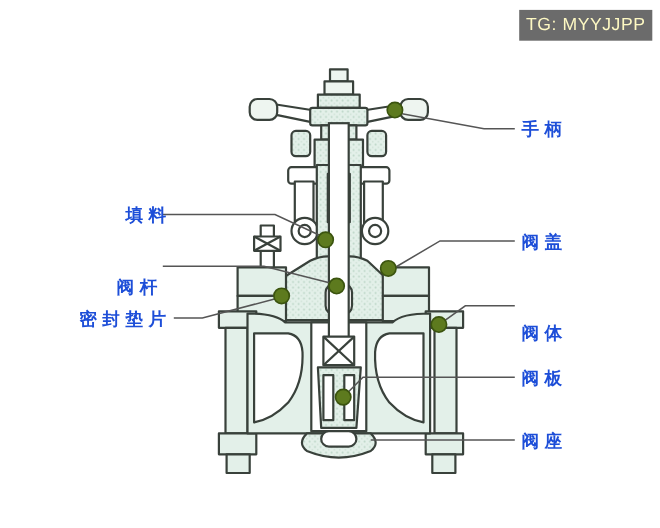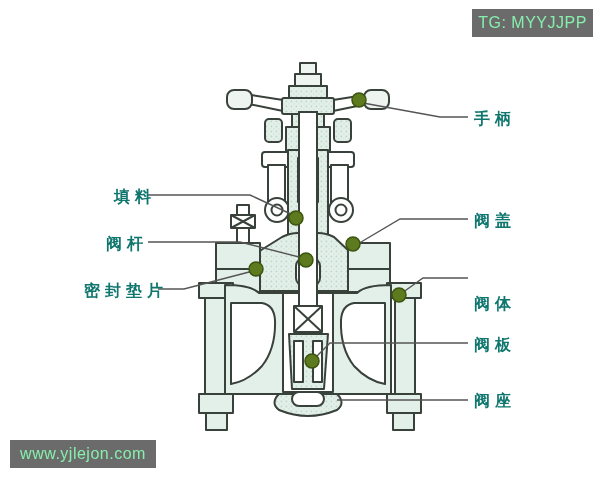--- a/index.html
+++ b/index.html
@@ -2,26 +2,26 @@
 <html><head>
 <meta charset="utf-8">
 <style>
   html,body{margin:0;padding:0;background:#fff;}
   #stage{
     position:relative;width:600px;height:480px;background:#ffffff;
     overflow:hidden;font-family:"Liberation Sans",sans-serif;
   }
   #valve-svg{position:absolute;left:0;top:0;}
   .part-label{
-    position:absolute;font-size:16px;font-weight:bold;color:#0f766e;
+    position:absolute;font-size:16px;font-weight:bold;color:#1d4ed8;
     letter-spacing:5px;white-space:nowrap;line-height:20px;
   }
   .part-label.right-col{left:474px;}
   .watermark{
-    position:absolute;background:#6b6b6b;color:#86efac;font-size:16px;
+    position:absolute;background:#6b6b6b;color:#fef9c3;font-size:16px;
     height:28px;line-height:28px;text-align:center;letter-spacing:0.5px;
   }
   #wm-top{left:472px;top:9px;width:121px;}
   #wm-bottom{left:10px;top:440px;width:146px;}
 </style>
 </head>
 <body>
 
 <div id="stage">
 
@@ -142,25 +142,24 @@
       <circle cx="296" cy="218" r="7" fill="#5d7a1e"></circle>
       <circle cx="353" cy="244" r="7" fill="#5d7a1e"></circle>
       <circle cx="306" cy="260" r="7" fill="#5d7a1e"></circle>
       <circle cx="256" cy="269" r="7" fill="#5d7a1e"></circle>
       <circle cx="399" cy="295" r="7" fill="#5d7a1e"></circle>
       <circle cx="312" cy="361" r="7" fill="#5d7a1e"></circle>
     </g>
   </svg>
 
   <div class="part-label" style="top:187px;right:444px;">填料</div>
-  <div class="part-label" style="top:234px;right:452px;">阀杆</div>
-  <div class="part-label" style="top:281px;right:432px;margin-left:10px;">密封垫片</div>
+  <div class="part-label" style="top:252px;right:452px;">阀杆</div>
+  <div class="part-label" style="top:281px;right:444px;margin-left:10px;">密封垫片</div>
 
   <div class="part-label right-col" style="top:109px;">手柄</div>
   <div class="part-label right-col" style="top:211px;">阀盖</div>
   <div class="part-label right-col" style="top:270px;margin-top:24px;">阀体</div>
   <div class="part-label right-col" style="top:335px;text-align:center;">阀板</div>
   <div class="part-label right-col" style="top:392px;font-family:Liberation Mono, monospace;">阀座</div>
 
   <div id="wm-top" class="watermark">TG: MYYJJPP</div>
-  <div id="wm-bottom" class="watermark">www.yjlejon.com</div>
 
 </div>
 
 </body></html>

